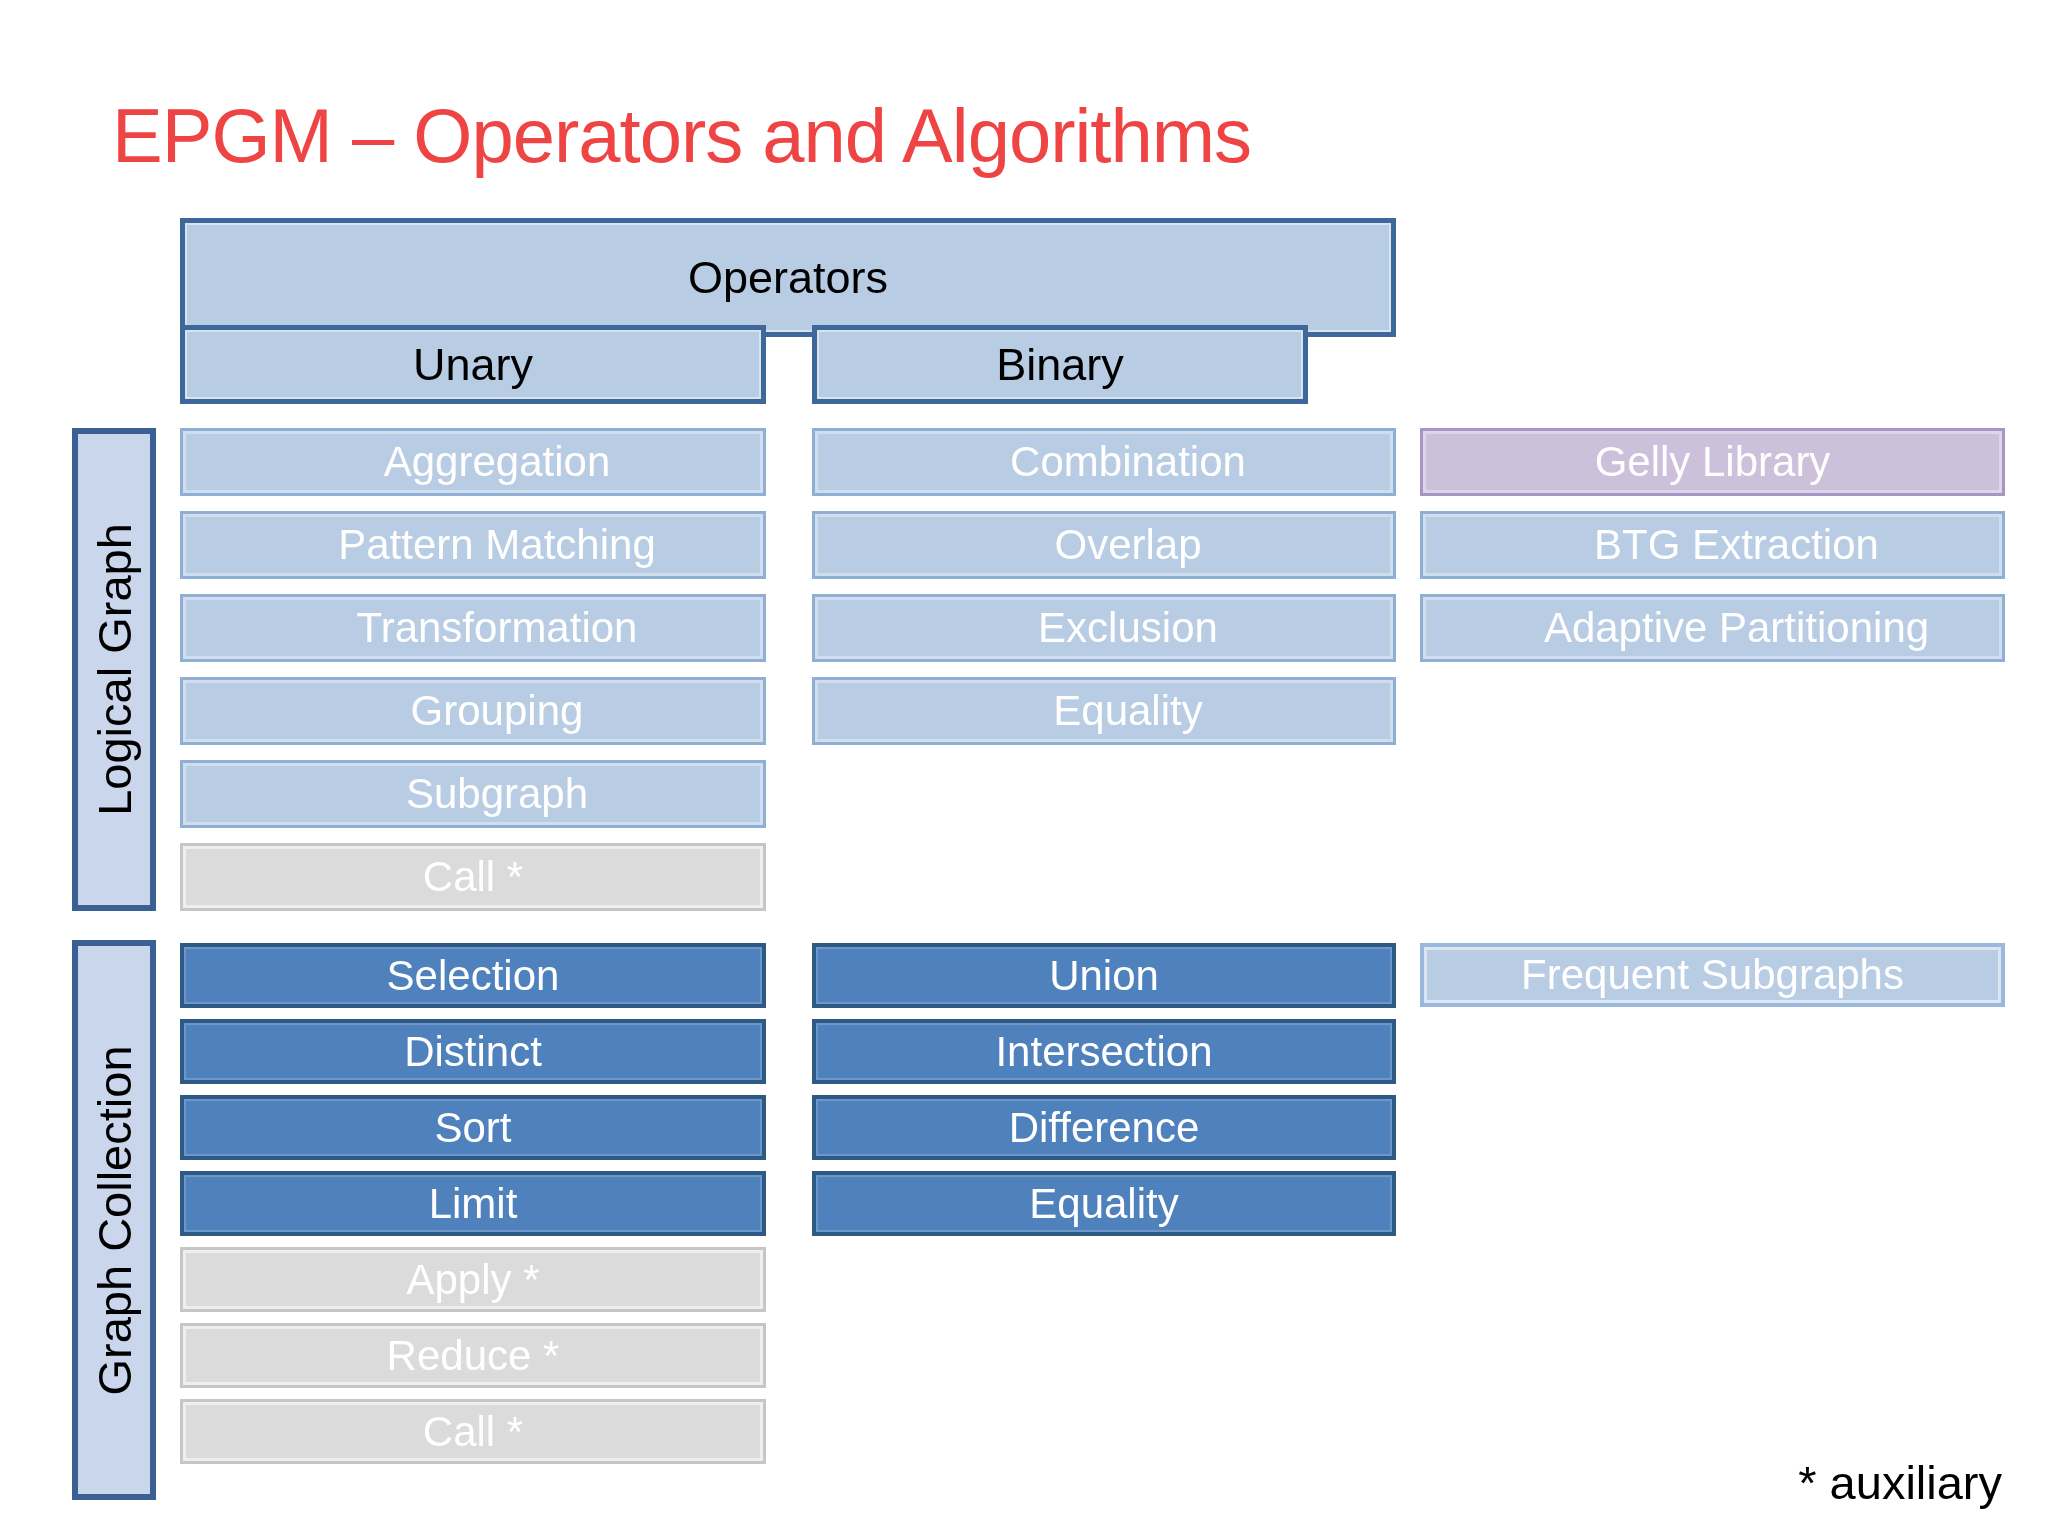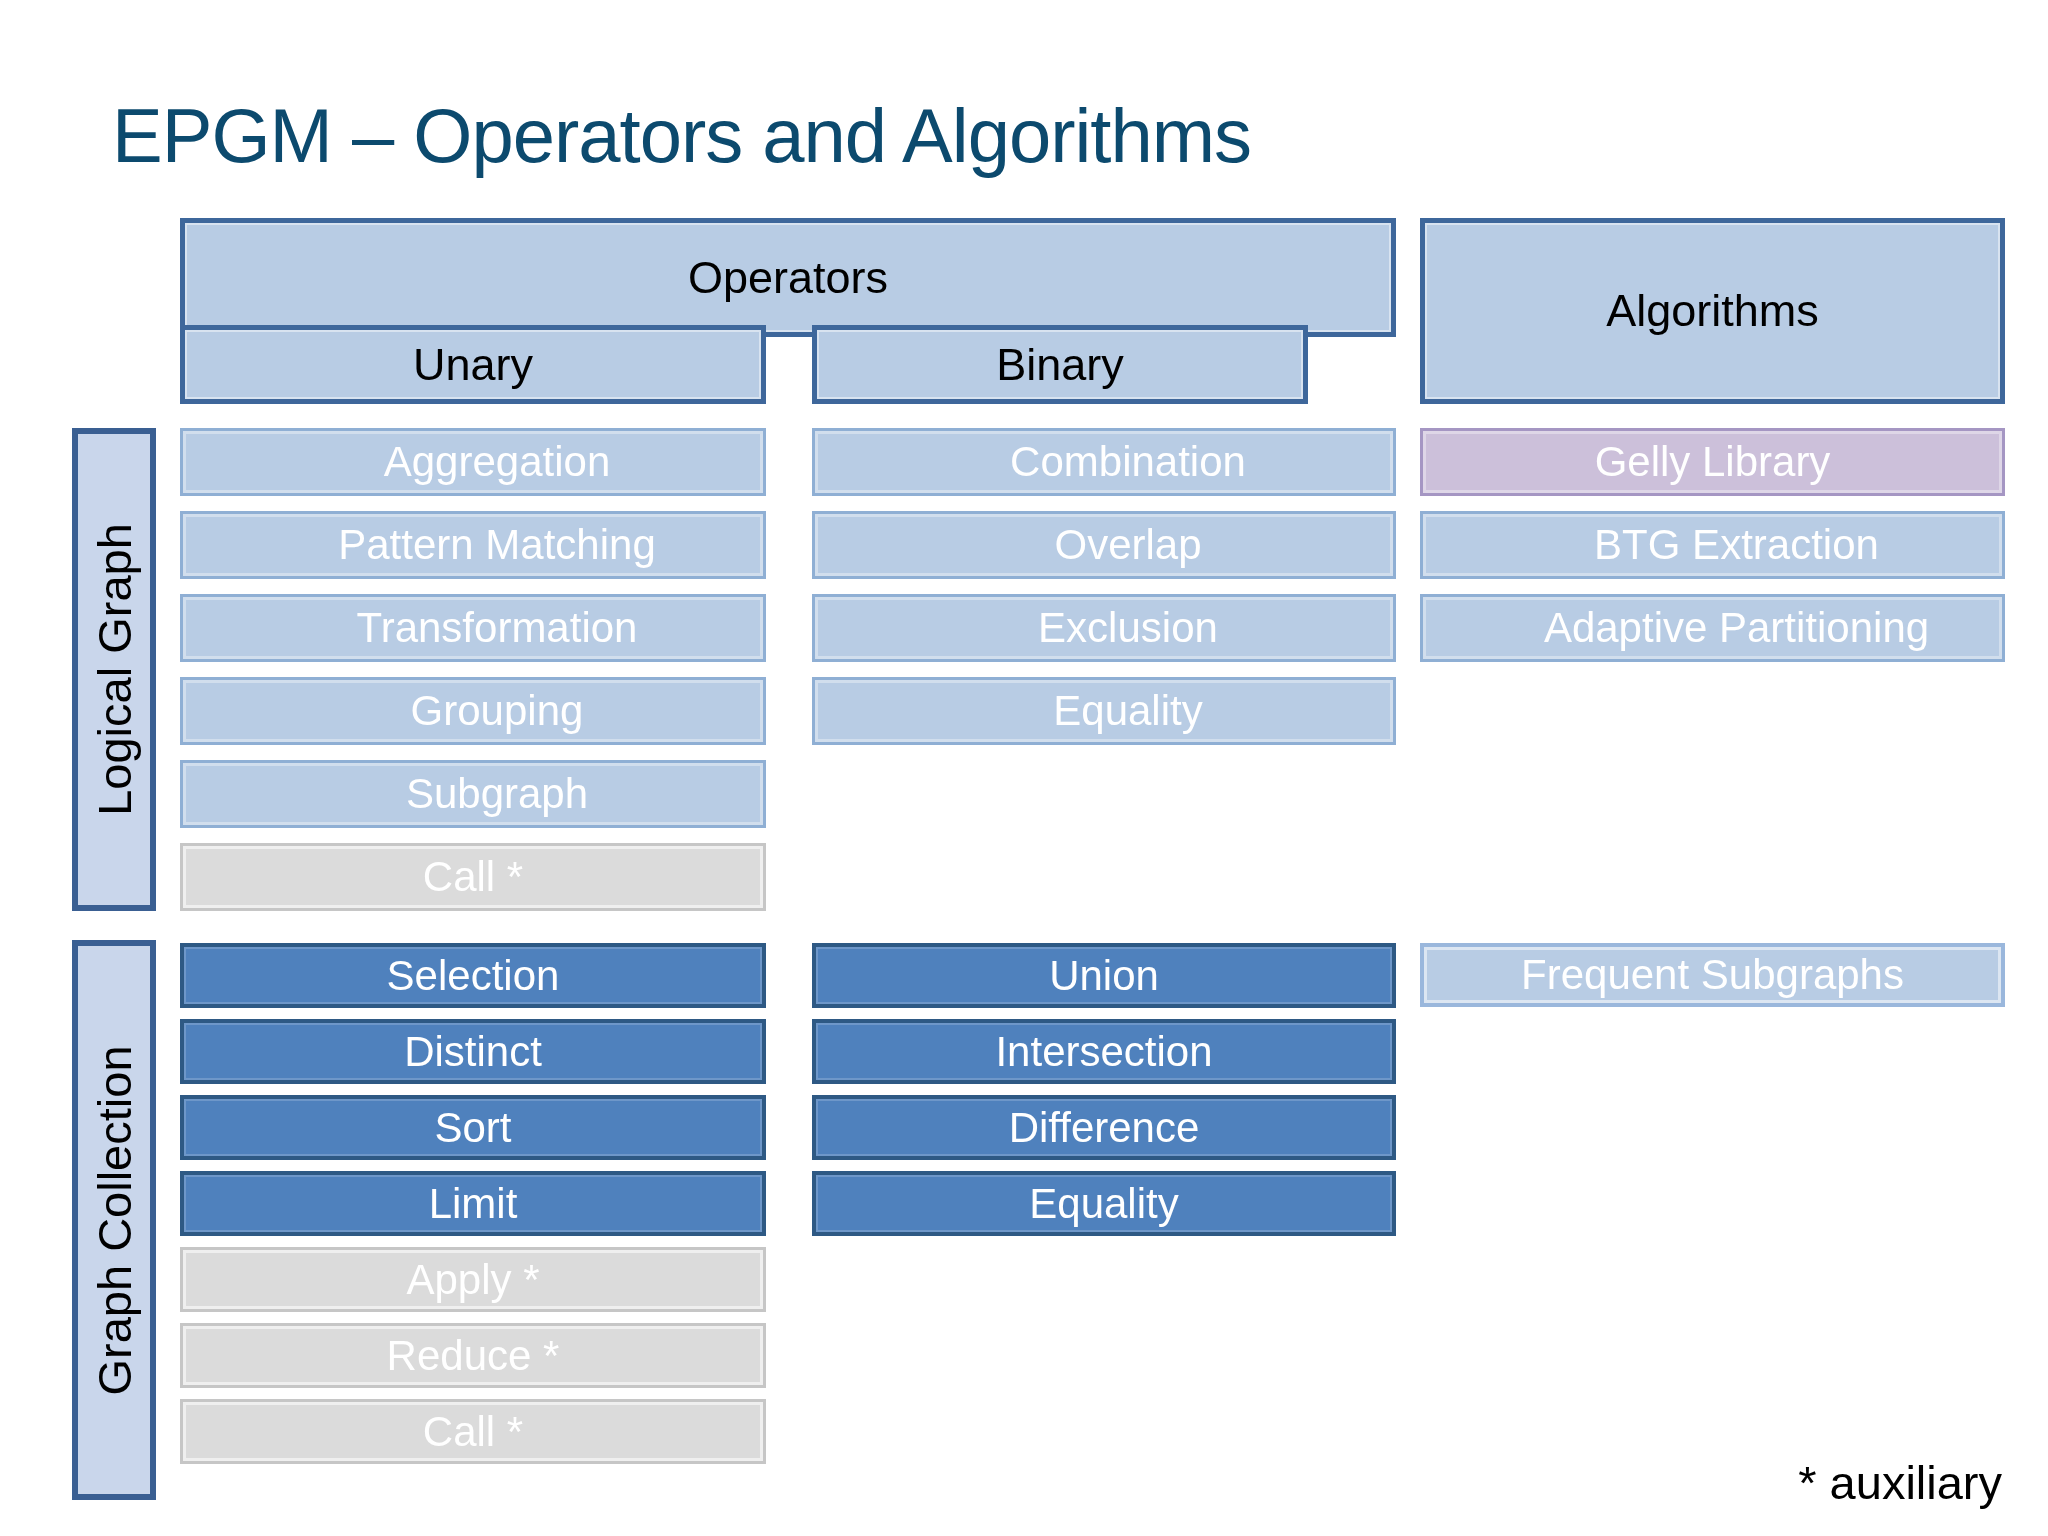--- a/index.html
+++ b/index.html
@@ -2,21 +2,21 @@
 <html style="--light-fill: #b8cce4; --light-border: #8fafd4; --lightsoft-border: #9ab7dc; --dark-fill: #4f81bd; --dark-border: #2e5984; --gray-fill: #dbdbdb; --gray-border: #c6c6c6; --purple-fill: #ccc0da; --purple-border: #a596c3; --header-fill: #b8cce4; --header-border: #3e679b; --label-fill: #c9d6eb; --label-border: #3a5f92;"><head>
 <meta charset="utf-8">
 <style>
   html,body{margin:0;padding:0;background:#fff;}
   .slide{
     position:relative;width:2048px;height:1536px;background:#ffffff;
     font-family:"Liberation Sans",sans-serif;overflow:hidden;
   }
   .title{
     position:absolute;left:112px;top:92px;margin:0;
-    font-size:76px;line-height:1.15;font-weight:400;color:#0c4a6e;letter-spacing:-1px;
+    font-size:76px;line-height:1.15;font-weight:400;color:#ef4444;letter-spacing:-1px;
   }
   .hdr{
     position:absolute;display:flex;align-items:center;justify-content:center;
     background:var(--header-fill);border:5px solid var(--header-border);
     box-sizing:border-box;font-size:45px;color:#000;
     box-shadow:inset 0 0 0 2px rgba(255,255,255,.45);
   }
   #hdr-operators{left:180px;top:218px;width:1216px;height:119px}
   #hdr-unary{left:180px;top:325px;width:586px;height:79px}
   #hdr-binary{left:812px;top:325px;width:496px;height:79px}
@@ -60,21 +60,20 @@
   .footnote{position:absolute;right:46px;top:1455px;font-size:47px;color:#000;}
 </style>
 </head>
 <body>
 
 <div class="slide">
 
   <h1 class="title">EPGM – Operators and Algorithms</h1>
 
   <div class="hdr" id="hdr-operators">Operators</div>
-  <div class="hdr" id="hdr-algorithms">Algorithms</div>
   <div class="hdr" id="hdr-unary">Unary</div>
   <div class="hdr" id="hdr-binary">Binary</div>
 
   <div class="rowlabel" id="label-lg">
     <span>Logical Graph</span>
   </div>
   <div class="rowlabel" id="label-gc">
     <span>Graph Collection</span>
   </div>
 

